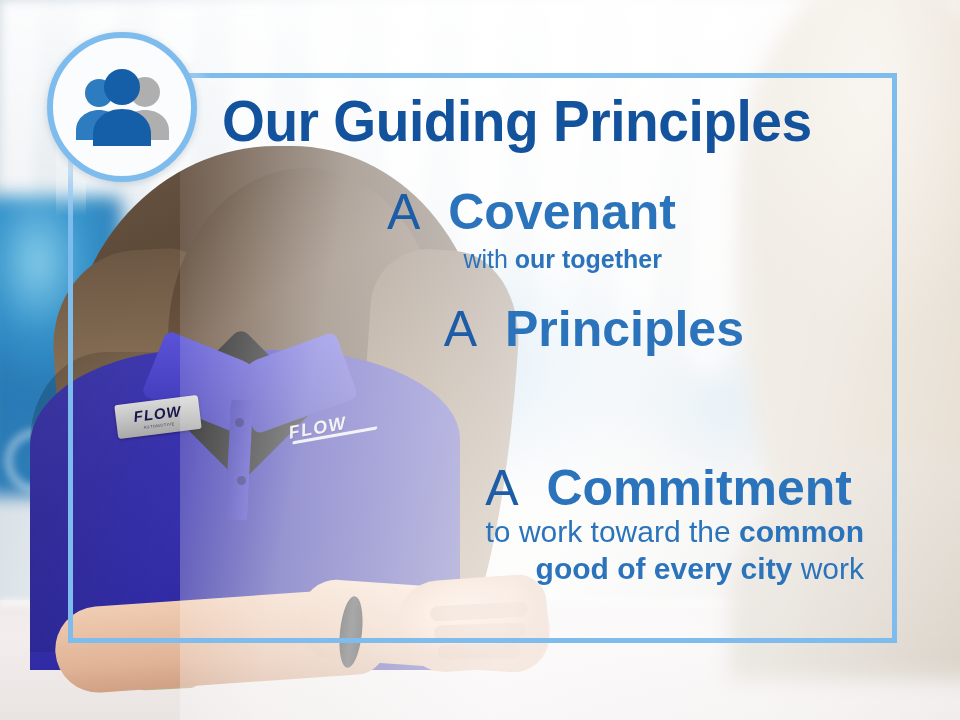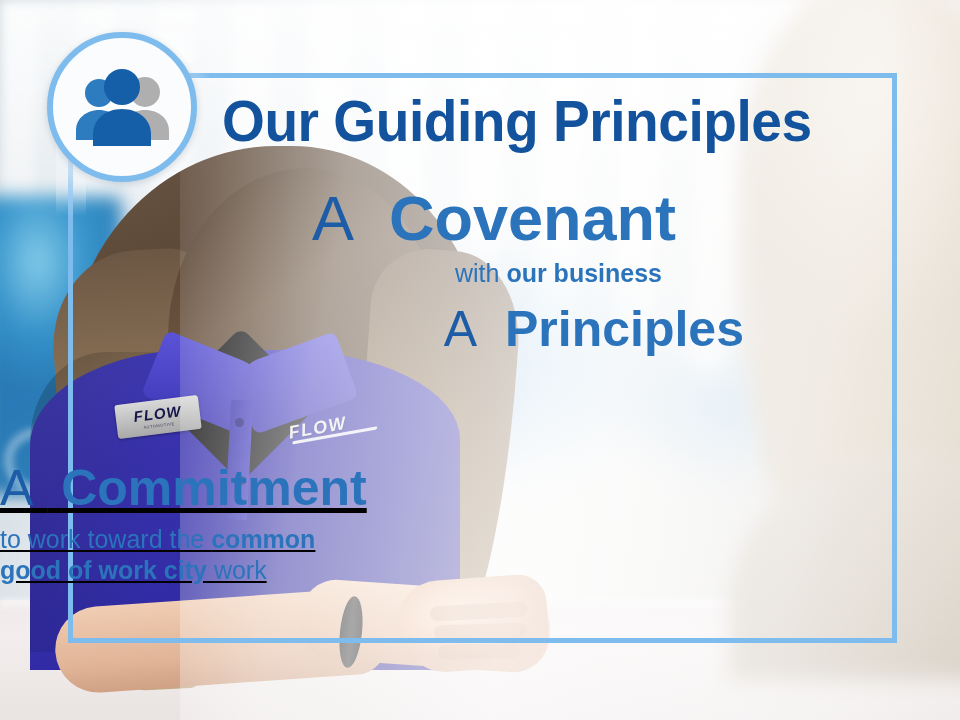--- a/index.html
+++ b/index.html
@@ -282,32 +282,32 @@
   .principle{ position:absolute; }
   .p-head{ line-height:1.04; white-space:nowrap; }
   .p-head .art{ color:#1d5ca6; font-weight:normal; }
   .p-head .word{ color:#2b74bc; font-weight:bold; }
   .p-body{ color:#2b74bc; line-height:1.22; }
   .p-body b{ font-weight:bold; }
   .p-body span{ font-weight:normal; }
 
   
   .p1{ left:0; top:186px; width:676px; text-align:right; }
-  .p1 .p-head{ font-size:63px;margin-left:23px; }
+  .p1 .p-head{ font-size:50px;margin-left:23px; }
   .p1 .p-body{ font-size:25px; margin-top:6px; padding-right:14px; }
 
   
   .p2{ left:0; top:303px; width:744px; text-align:right; }
   .p2 .p-head{ font-size:50px; }
   .p2 .p-body{ font-size:25px; margin-top:8px; padding-right:0px; }
 
   
-  .p3{ left:0; top:462px; width:872px; text-align:left;text-decoration:underline; }
+  .p3{ left:0; top:462px; width:872px; text-align:right; }
   .p3 .p-head{ font-size:50px; padding-right:20px; }
-  .p3 .p-body{ font-size:25px; margin-top:10px; padding-right:8px; }
+  .p3 .p-body{ font-size:30px; padding-right:8px; }
 
   .nowrap{ white-space:nowrap; }
 </style>
 </head>
 <body>
 
 <div class="stage">
 
   <div class="photo">
     <div class="bg-base"></div>
@@ -393,36 +393,36 @@
   <div class="content">
 
     <div class="page-title">Our Guiding Principles</div>
 
     <div class="principle p1">
       <div class="p-head">
         <span class="art">A&nbsp;</span>
         <span class="word">Covenant</span>
       </div>
       <div class="p-body">
-        <div class="nowrap"><span>with </span><b>our business</b></div>
+        <div class="nowrap"><span>with </span><b>our together</b></div>
       </div>
     </div>
 
     <div class="principle p2">
       <div class="p-head">
         <span class="art">A&nbsp;</span>
         <span class="word">Principles</span>
       </div>
     </div>
 
     <div class="principle p3">
       <div class="p-head">
         <span class="art">A&nbsp;</span>
         <span class="word">Commitment</span>
       </div>
       <div class="p-body">
         <div class="nowrap"><span>to work toward the </span><b>common</b></div>
-        <div class="nowrap"><b>good of work city</b><span> work</span></div>
+        <div class="nowrap"><b>good of every city</b><span> work</span></div>
       </div>
     </div>
 
   </div>
 </div>
 
 </body></html>

